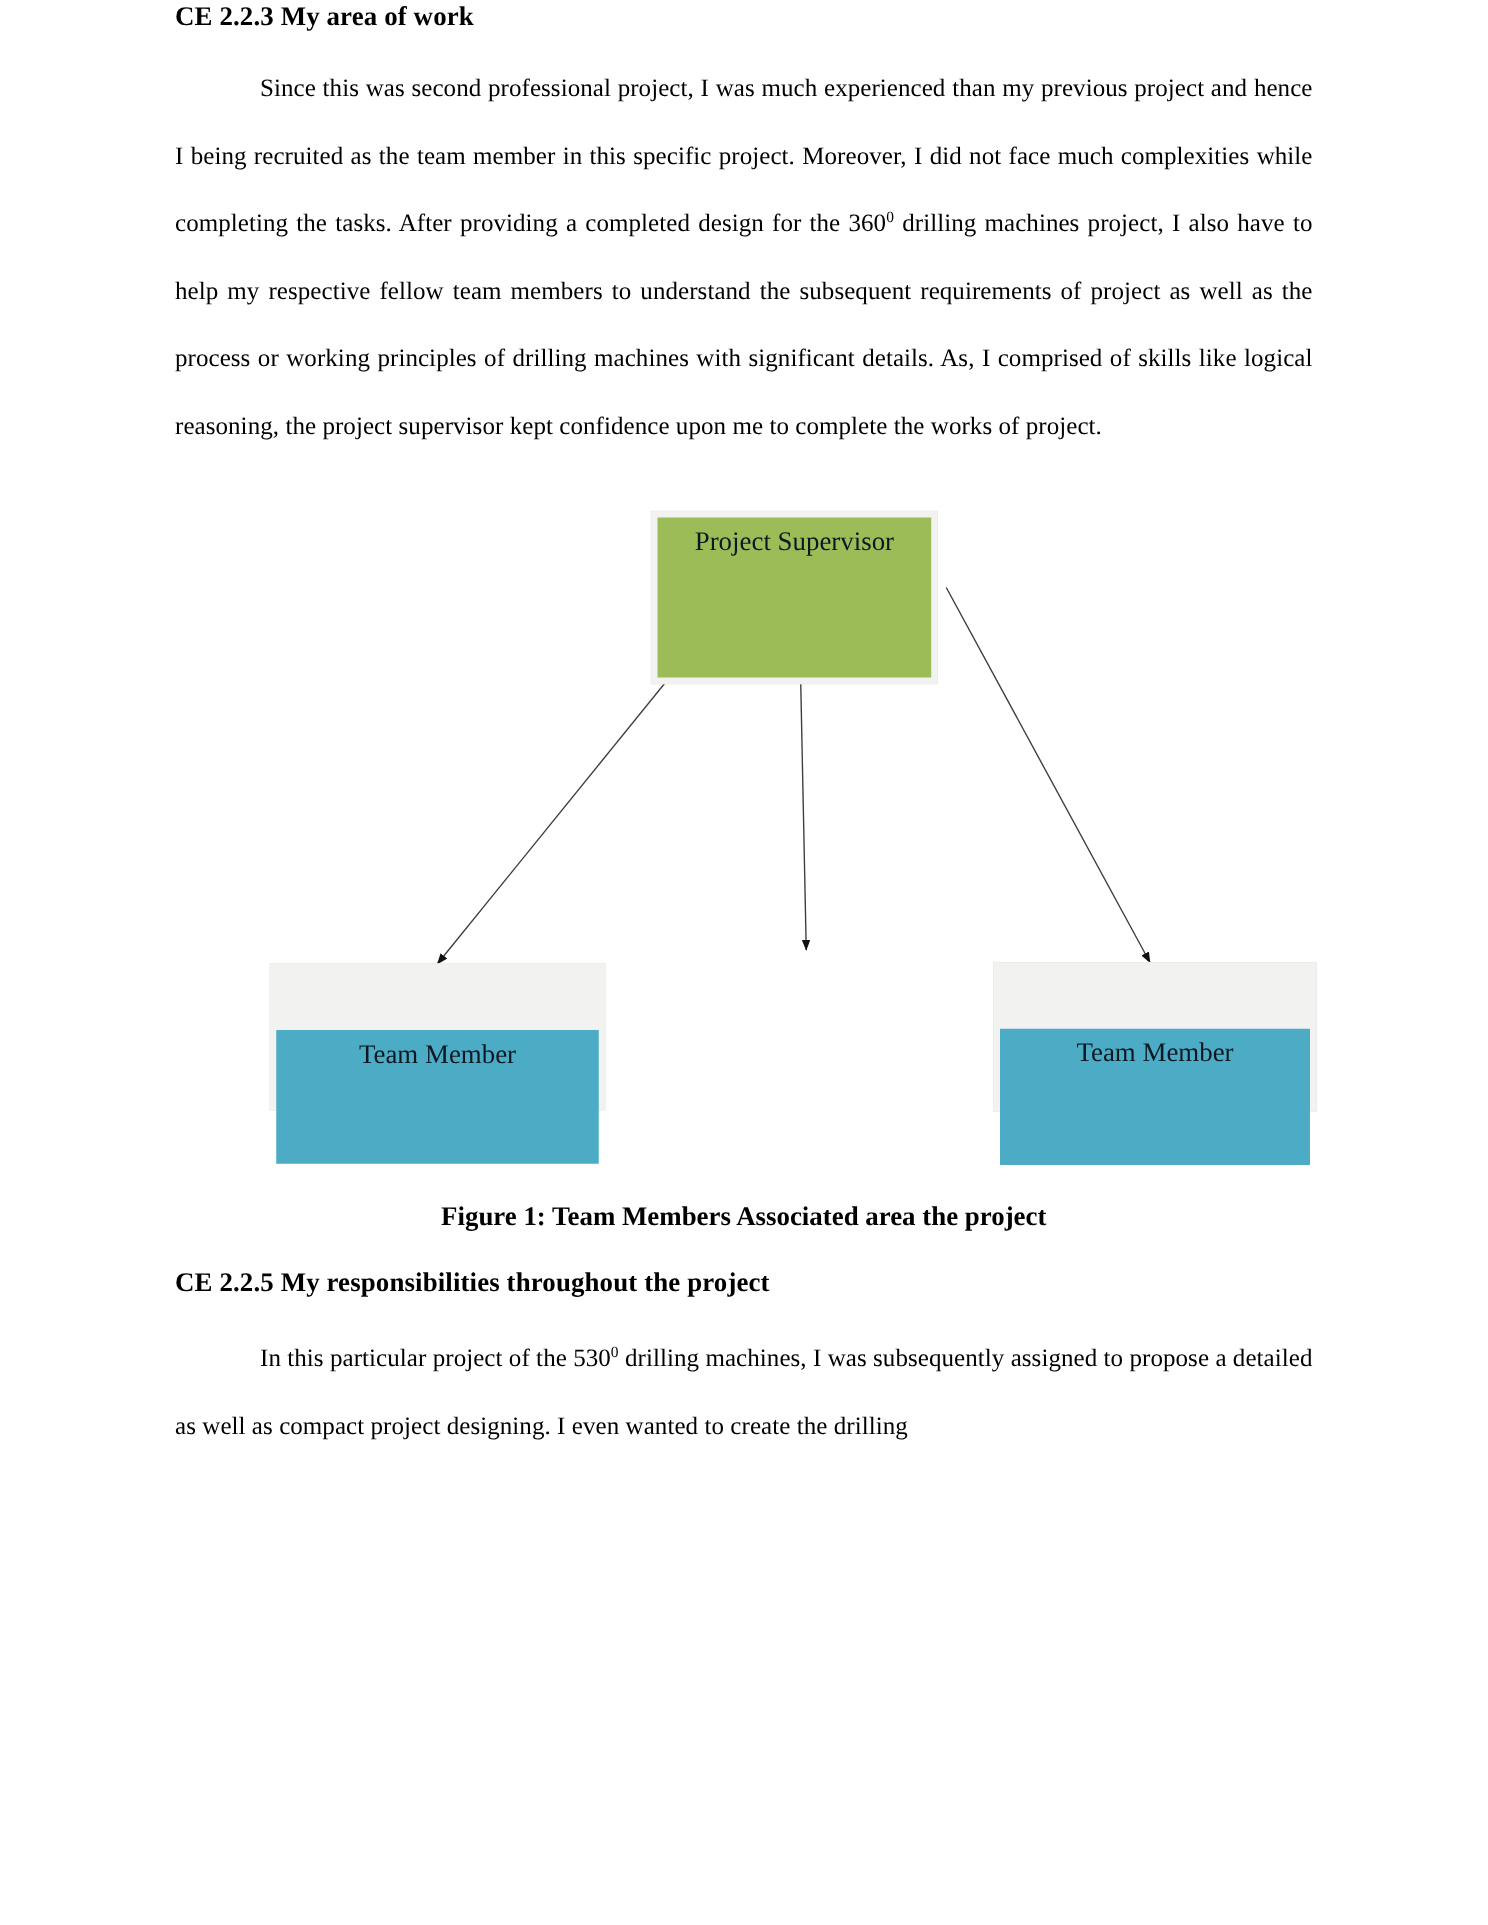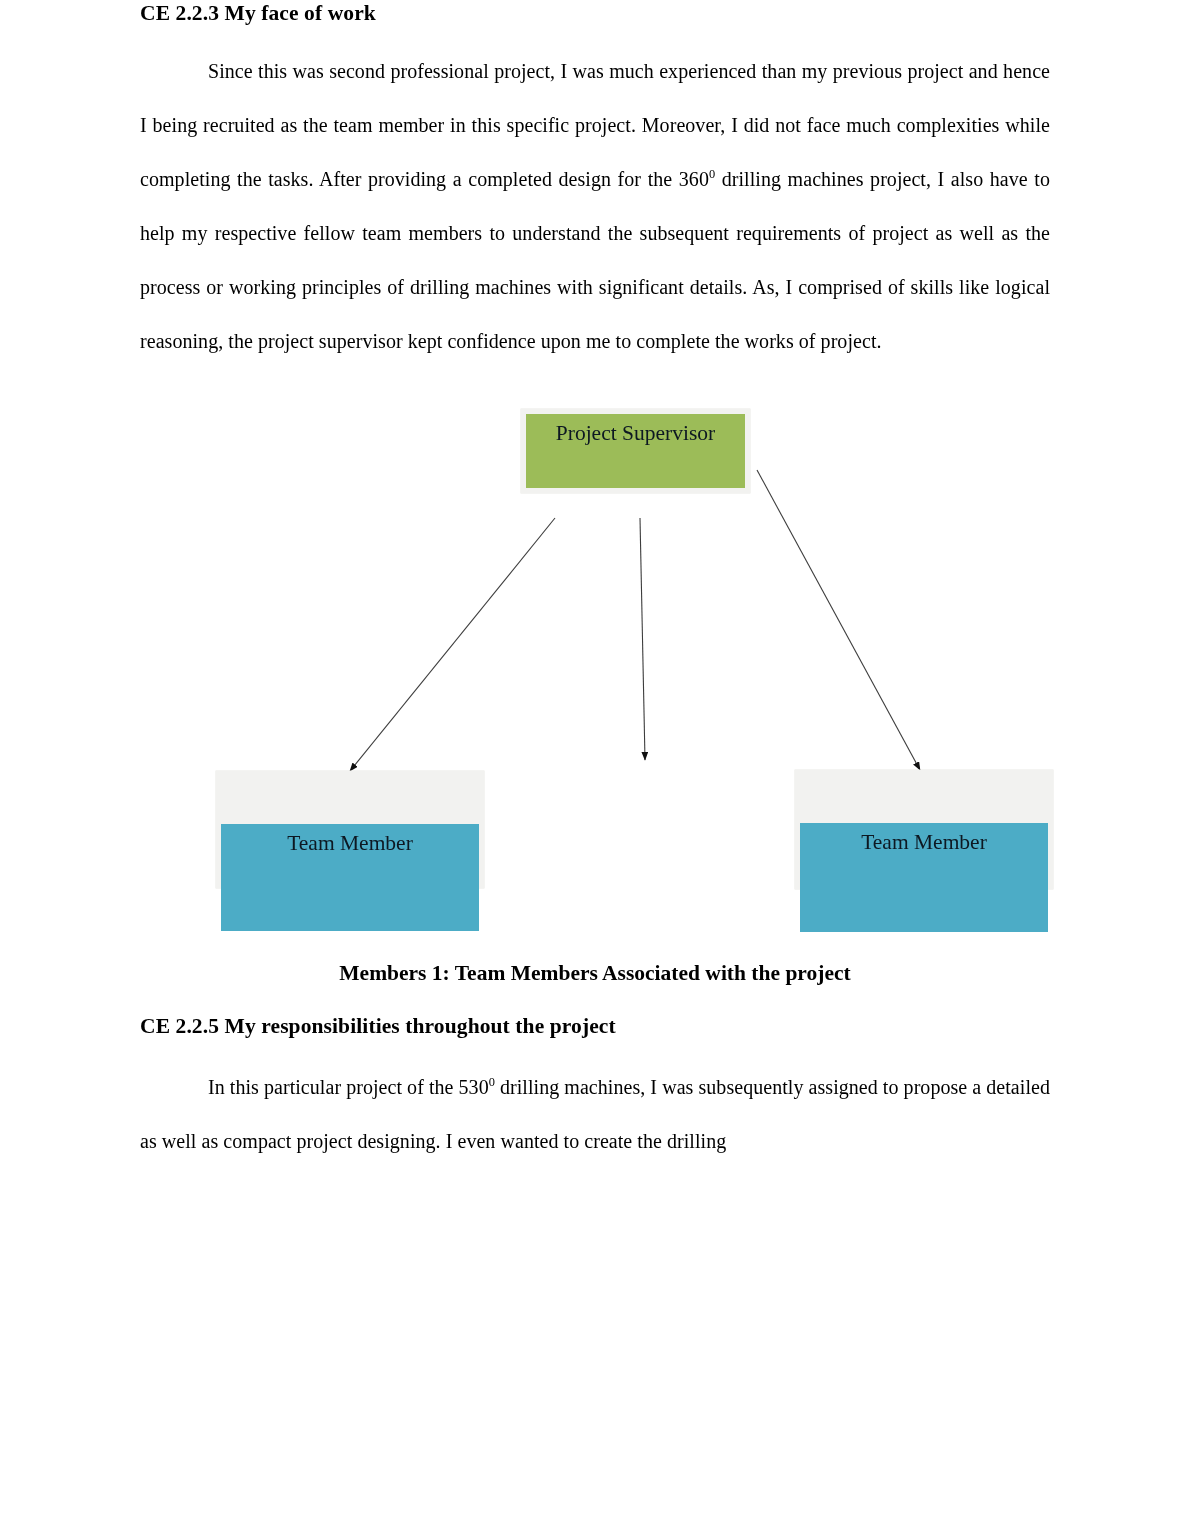--- a/index.html
+++ b/index.html
@@ -103,21 +103,21 @@
   }
   .sp-caption-top { height: 52px; }
   .sp-caption-bottom { height: 26px; }
 </style>
 </head>
 <body>
 
 <div class="page">
   <div class="content">
 
-    <h3 class="heading">CE 2.2.3 My face of work</h3>
+    <h3 class="heading">CE 2.2.3 My area of work</h3>
 
     <div class="sp-after-h1"></div>
 
     <p class="body-par"><span>Since this was second professional project, I was much experienced than my previous project and hence I being recruited as the team member in this specific project. Moreover, I did not face much complexities while completing the tasks. After providing a completed design for the 360</span><sup class="sup-zero">0</sup><span> drilling machines project, I also have to help my respective fellow team members to understand the subsequent requirements of project as well as the process or working principles of drilling machines with significant details. As, I comprised of skills like logical reasoning, the project supervisor kept confidence upon me to complete the works of project.</span></p>
 
     <div class="sp-before-h2"></div>
 
 
     <div class="figure">
 
@@ -128,21 +128,21 @@
           </marker>
         </defs>
 
         <line x1="415" y1="120" x2="210" y2="373" stroke="#3d3d3d" stroke-width="1.1" marker-end="url(#arrowhead)"></line>
 
         <line x1="500" y1="120" x2="505" y2="362" stroke="#3d3d3d" stroke-width="1.1" marker-end="url(#arrowhead)"></line>
 
         <line x1="617" y1="72" x2="780" y2="372" stroke="#3d3d3d" stroke-width="1.1" marker-end="url(#arrowhead)"></line>
       </svg>
 
-      <div class="node supervisor" style="left:381px; top:11px; width:229px; height:84px;">
+      <div class="node supervisor" style="left:381px; top:11px; width:229px; height:138px;">
         <span class="fill">
           <span class="label">Project Supervisor</span>
         </span>
       </div>
 
       <div class="node member" style="left:76px; top:373px; width:268px; height:117px;">
         <span class="fill">
           <span class="label">Team Member</span>
         </span>
       </div>
@@ -151,21 +151,21 @@
       <div class="node member" style="left:655px; top:372px; width:258px; height:119px;">
         <span class="fill">
           <span class="label">Team Member</span>
         </span>
       </div>
 
     </div>
 
     <div class="sp-caption-top"></div>
 
-    <p class="caption">Members 1: Team Members Associated with the project</p>
+    <p class="caption">Figure 1: Team Members Associated area the project</p>
 
     <div class="sp-caption-bottom"></div>
 
     <h3 class="heading">CE 2.2.5 My responsibilities throughout the project</h3>
 
     <div class="sp-after-h3"></div>
 
     <p class="body-par"><span>In this particular project of the 530</span><sup class="sup-zero">0</sup><span> drilling machines, I was subsequently assigned to propose a detailed as well as compact project designing. I even wanted to create the drilling</span></p>
 
   </div>

